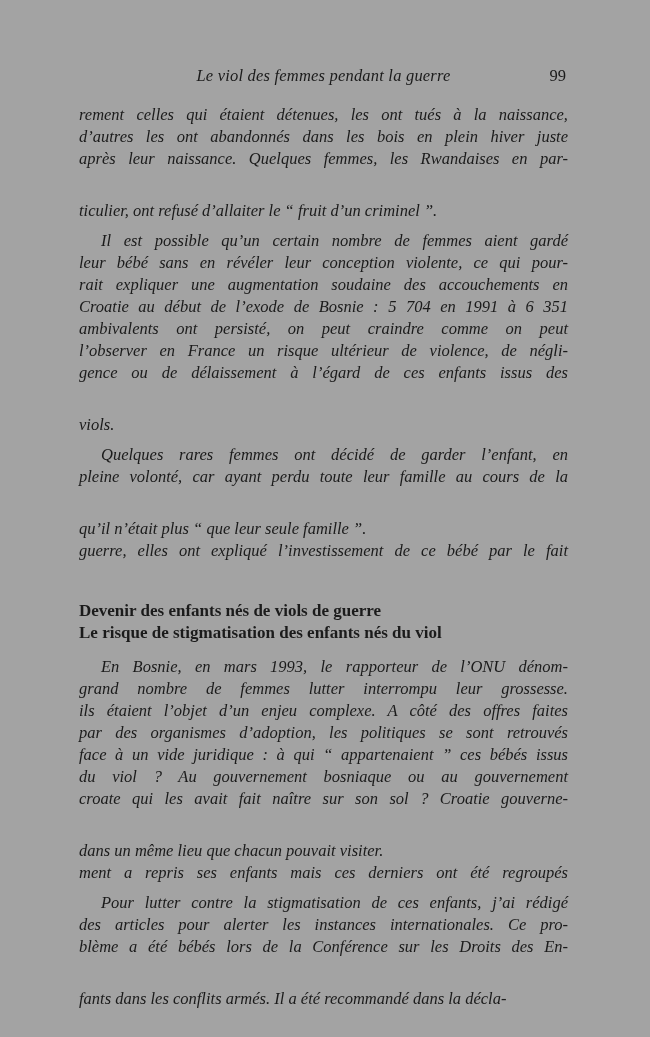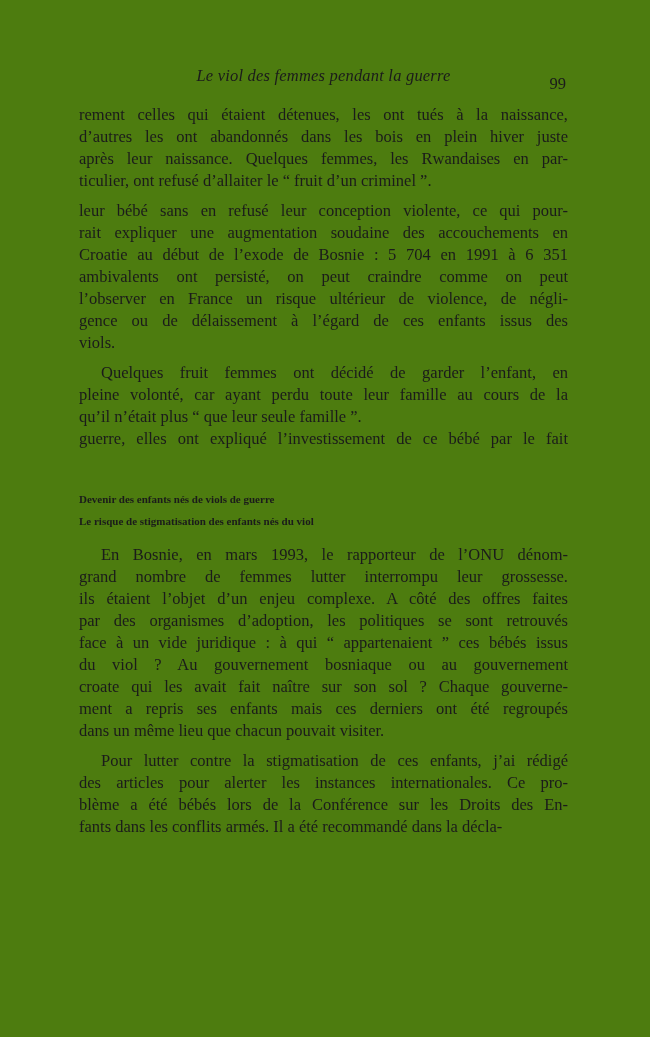--- a/index.html
+++ b/index.html
@@ -4,21 +4,21 @@
 <style>
   html, body {
     margin: 0;
     padding: 0;
     background: #ffffff;
   }
   .scan-page {
     position: relative;
     width: 650px;
     height: 1037px;
-    background: #4d7c0f;
+    background: #a3a3a3;
     overflow: hidden;
     font-family: "Liberation Serif", "DejaVu Serif", serif;
     color: #1b1b1b;
   }
   .running-head {
     position: absolute;
     left: 79px;
     top: 65px;
     width: 489px;
     height: 22px;
@@ -27,47 +27,49 @@
   }
   .running-head .head-title {
     display: block;
     text-align: center;
     font-style: italic;
     letter-spacing: 0.2px;
   }
   .running-head .folio {
     position: absolute;
     right: 2px;
-    top: 8px;
+    top: 0;
     font-style: normal;
   }
   .page-body {
     position: absolute;
     left: 79px;
     top: 104px;
     width: 489px;
     font-size: 16.5px;
     line-height: 22px;
   }
   .para { margin: 0; }
   .para + .para { margin-top: 8px; }
   .line {
     text-align: justify;
     text-align-last: justify;
     white-space: normal;
+    font-style: italic;
   }
   .line.last {
     text-align-last: left;
+    margin-top: 30px;
   }
   .line.indent {
     padding-left: 22px;
   }
   .heading {
     font-weight: bold;
-    font-size: 11px;
+    font-size: 17px;
     line-height: 22px;
     text-align: left;
   }
   .para + .heading { margin-top: 38px; }
   .heading + .heading { margin-top: 0; }
   .heading + .para { margin-top: 12px; }
 </style>
 </head>
 <body>
 
@@ -77,46 +79,47 @@
     <span class="folio">99</span>
   </div>
   <div class="page-body">
       <div class="para">
         <div class="line">rement celles qui étaient détenues, les ont tués à la naissance,</div>
         <div class="line">d’autres les ont abandonnés dans les bois en plein hiver juste</div>
         <div class="line">après leur naissance. Quelques femmes, les Rwandaises en par-</div>
         <div class="line last">ticulier, ont refusé d’allaiter le “ fruit d’un criminel ”.</div>
       </div>
       <div class="para">
-        <div class="line">leur bébé sans en refusé leur conception violente, ce qui pour-</div>
+        <div class="line indent">Il est possible qu’un certain nombre de femmes aient gardé</div>
+        <div class="line">leur bébé sans en révéler leur conception violente, ce qui pour-</div>
         <div class="line">rait expliquer une augmentation soudaine des accouchements en</div>
         <div class="line">Croatie au début de l’exode de Bosnie : 5 704 en 1991 à 6 351</div>
         <div class="line">ambivalents ont persisté, on peut craindre comme on peut</div>
         <div class="line">l’observer en France un risque ultérieur de violence, de négli-</div>
         <div class="line">gence ou de délaissement à l’égard de ces enfants issus des</div>
         <div class="line last">viols.</div>
       </div>
       <div class="para">
-        <div class="line indent">Quelques fruit femmes ont décidé de garder l’enfant, en</div>
+        <div class="line indent">Quelques rares femmes ont décidé de garder l’enfant, en</div>
         <div class="line">pleine volonté, car ayant perdu toute leur famille au cours de la</div>
         <div class="line last">qu’il n’était plus “ que leur seule famille ”.</div>
         <div class="line">guerre, elles ont expliqué l’investissement de ce bébé par le fait</div>
       </div>
       <div class="heading">Devenir des enfants nés de viols de guerre</div>
       <div class="heading">Le risque de stigmatisation des enfants nés du viol</div>
       <div class="para">
         <div class="line indent">En Bosnie, en mars 1993, le rapporteur de l’ONU dénom-</div>
         <div class="line">grand nombre de femmes lutter interrompu leur grossesse.</div>
         <div class="line">ils étaient l’objet d’un enjeu complexe. A côté des offres faites</div>
         <div class="line">par des organismes d’adoption, les politiques se sont retrouvés</div>
         <div class="line">face à un vide juridique : à qui “ appartenaient ” ces bébés issus</div>
         <div class="line">du viol ? Au gouvernement bosniaque ou au gouvernement</div>
-        <div class="line">croate qui les avait fait naître sur son sol ? Chaque gouverne-</div>
+        <div class="line">croate qui les avait fait naître sur son sol ? Croatie gouverne-</div>
+        <div class="line last">dans un même lieu que chacun pouvait visiter.</div>
         <div class="line">ment a repris ses enfants mais ces derniers ont été regroupés</div>
-        <div class="line last">dans un même lieu que chacun pouvait visiter.</div>
       </div>
       <div class="para">
         <div class="line indent">Pour lutter contre la stigmatisation de ces enfants, j’ai rédigé</div>
         <div class="line">des articles pour alerter les instances internationales. Ce pro-</div>
         <div class="line">blème a été bébés lors de la Conférence sur les Droits des En-</div>
         <div class="line last">fants dans les conflits armés. Il a été recommandé dans la décla-</div>
       </div>
     </div>
 </div>
 

